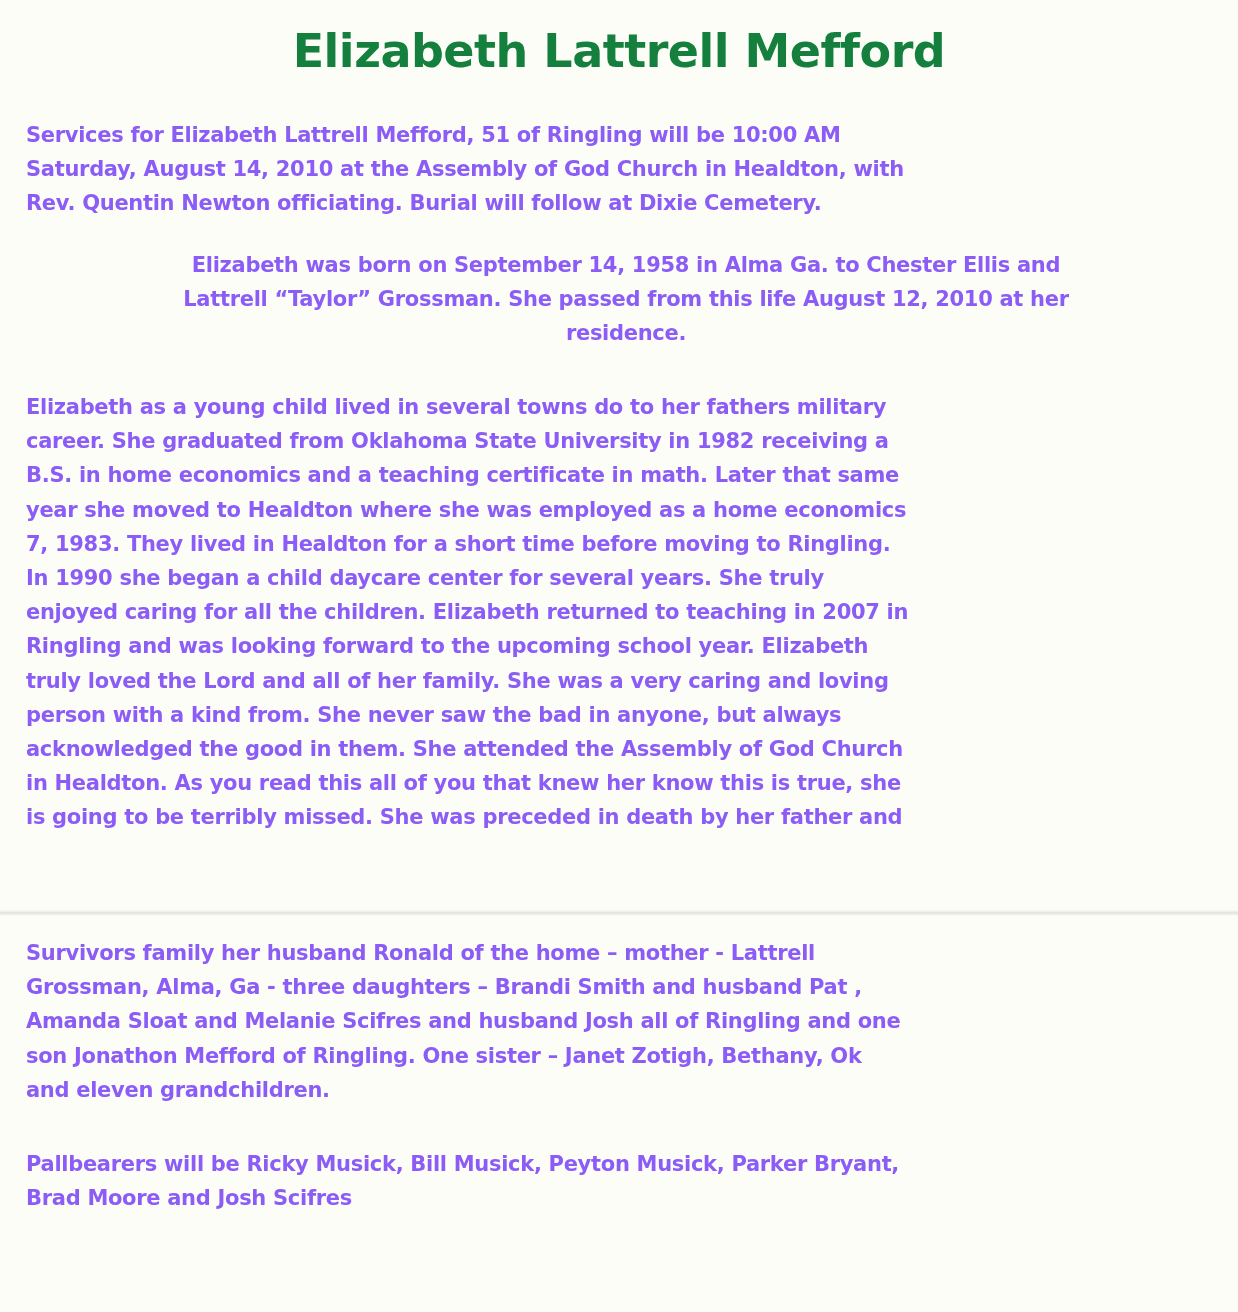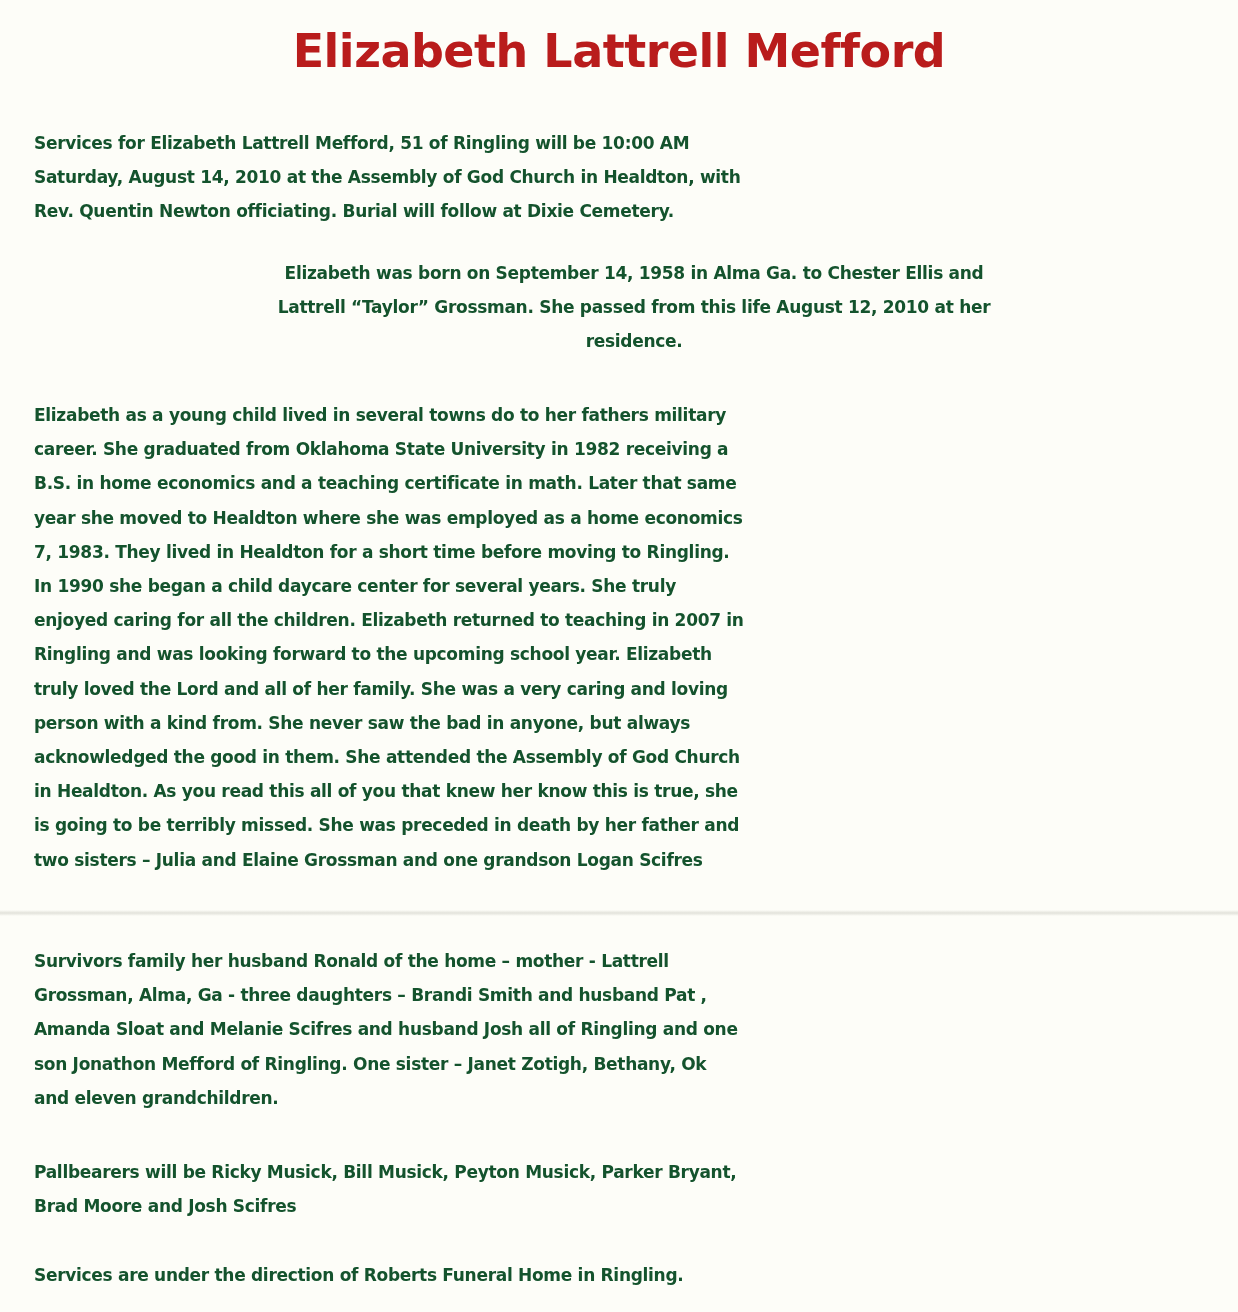--- a/index.html
+++ b/index.html
@@ -24,33 +24,33 @@
     .title {
       position: absolute;
       left: 0;
       top: 24px;
       width: 1238px;
       text-align: center;
       font-family: "DejaVu Sans", sans-serif;
       font-weight: bold;
       font-size: 46px;
       letter-spacing: -0.5px;
-      color: #b91c1c;
+      color: #15803d;
     }
     .para {
       position: absolute;
       left: 26px;
       width: 1200px;
       font-family: "DejaVu Sans", sans-serif;
       font-weight: bold;
-      font-size: 17px;
+      font-size: 21px;
       line-height: 34.2px;
       letter-spacing: -0.3px;
-      color: #14532d;
-      margin: 8px;
+      color: #8b5cf6;
+      margin: 0;
       word-spacing: 0px;
     }
     .line { display: block; white-space: nowrap; }
     .fold {
       position: absolute;
       left: 0;
       top: 910px;
       width: 1238px;
       height: 6px;
       background: linear-gradient(to bottom, rgba(200,200,190,0), rgba(200,200,190,0.5), rgba(200,200,190,0));
@@ -81,34 +81,30 @@
     <span class="line">year she moved to Healdton where she was employed as a home economics</span>
     <span class="line">7, 1983. They lived in Healdton for a short time before moving to Ringling.</span>
     <span class="line">In 1990 she began a child daycare center for several years. She truly</span>
     <span class="line">enjoyed caring for all the children. Elizabeth returned to teaching in 2007 in</span>
     <span class="line">Ringling and was looking forward to the upcoming school year. Elizabeth</span>
     <span class="line">truly loved the Lord and all of her family. She was a very caring and loving</span>
     <span class="line">person with a kind from. She never saw the bad in anyone, but always</span>
     <span class="line">acknowledged the good in them. She attended the Assembly of God Church</span>
     <span class="line">in Healdton. As you read this all of you that knew her know this is true, she</span>
     <span class="line">is going to be terribly missed. She was preceded in death by her father and</span>
-    <span class="line">two sisters – Julia and Elaine Grossman and one grandson Logan Scifres</span>
   </p>
 
   <div class="fold"></div>
 
   <p class="para" style="top:936px;">
     <span class="line">Survivors family her husband Ronald of the home – mother - Lattrell</span>
     <span class="line">Grossman, Alma, Ga - three daughters – Brandi Smith and husband Pat ,</span>
     <span class="line">Amanda Sloat and Melanie Scifres and husband Josh all of Ringling and one</span>
     <span class="line">son Jonathon Mefford of Ringling. One sister – Janet Zotigh, Bethany, Ok</span>
     <span class="line">and eleven grandchildren.</span>
   </p>
 
   <p class="para" style="top:1147px;">
     <span class="line">Pallbearers will be Ricky Musick, Bill Musick, Peyton Musick, Parker Bryant,</span>
     <span class="line">Brad Moore and Josh Scifres</span>
   </p>
 
-  <p class="para" style="top:1250px;">
-    <span class="line">Services are under the direction of Roberts Funeral Home in Ringling.</span>
-  </p>
 </div>
 
 </body></html>

